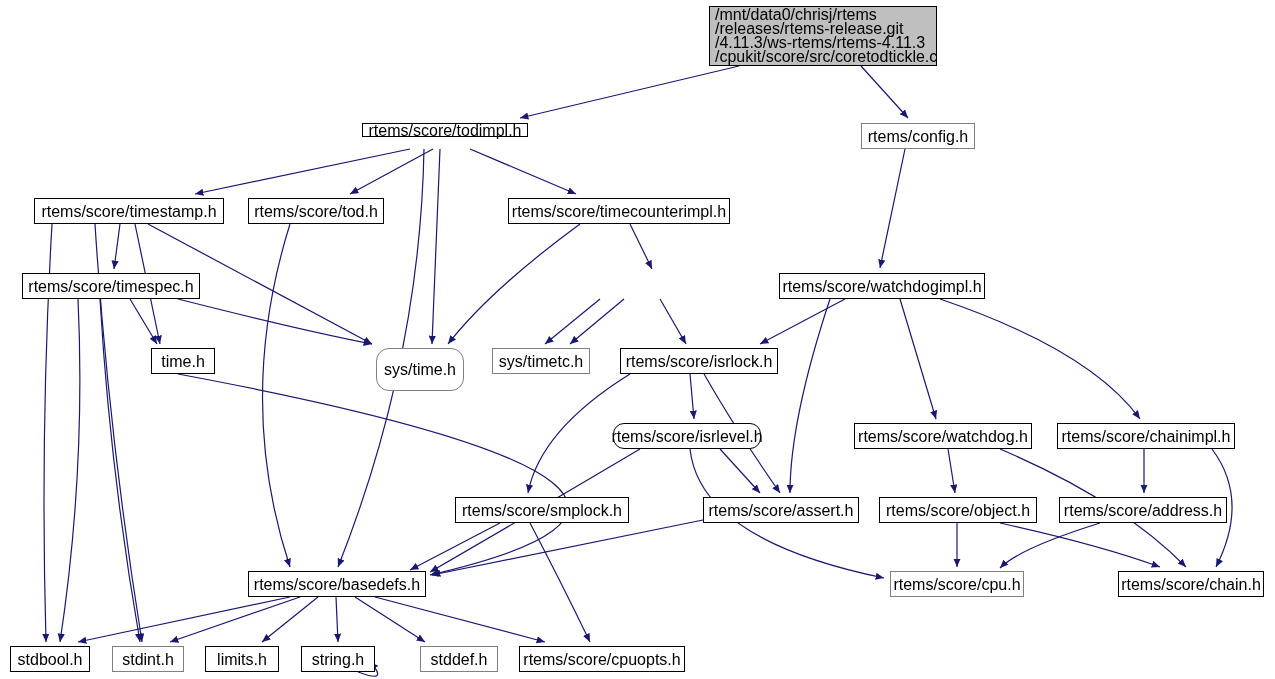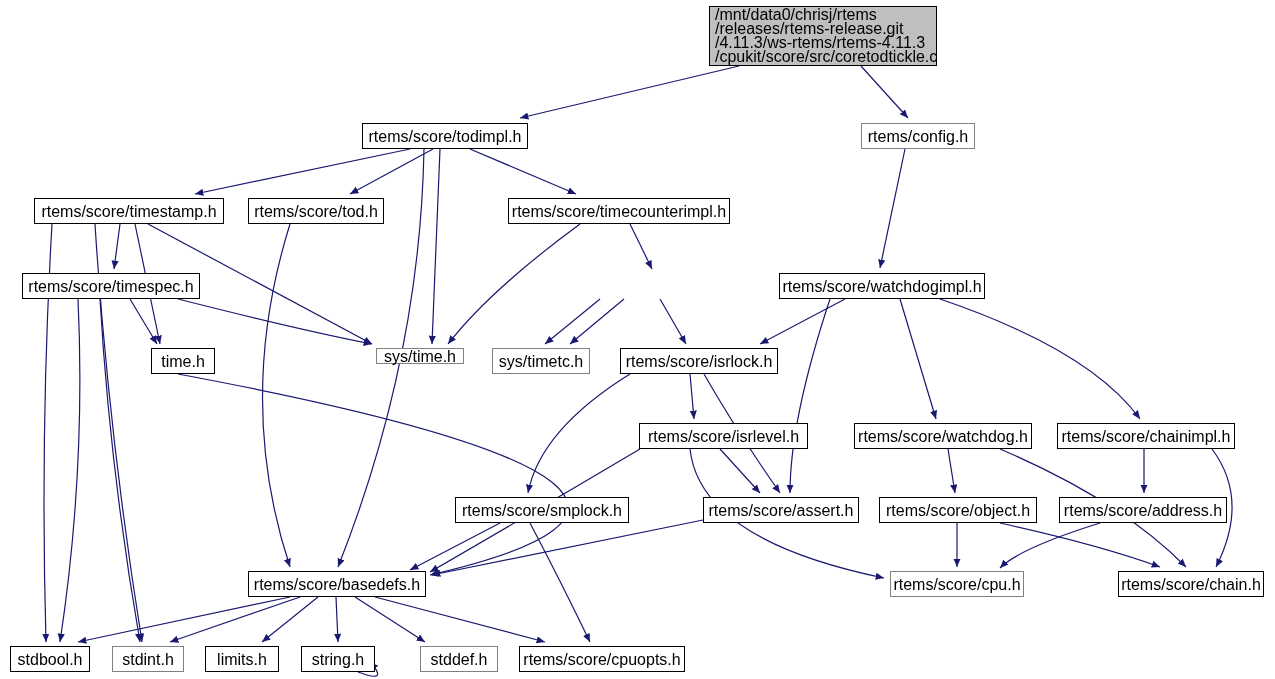--- a/index.html
+++ b/index.html
@@ -166,44 +166,44 @@
 
       <path d="M358,672 Q390,684 370,662"></path>
     </g>
   </svg>
 
   <div class="node root" style="left:709px; top:6px; width:228px; height:60px;">/mnt/data0/chrisj/rtems
 /releases/rtems-release.git
 /4.11.3/ws-rtems/rtems-4.11.3
 /cpukit/score/src/coretodtickle.c</div>
 
-  <div class="node" style="left:362px; top:123px; width:166px; height:26px;">rtems/score/todimpl.h</div>
+  <div class="node" style="left:362px; top:123px; width:166px; height:14px;">rtems/score/todimpl.h</div>
 
   <div class="node dim" style="left:861px; top:123px; width:114px; height:26px;">rtems/config.h</div>
 
   <div class="node" style="left:34px; top:198px; width:190px; height:26px;">rtems/score/timestamp.h</div>
 
   <div class="node" style="left:248px; top:198px; width:136px; height:26px;">rtems/score/tod.h</div>
 
   <div class="node" style="left:508px; top:198px; width:222px; height:26px;">rtems/score/timecounterimpl.h</div>
 
   <div class="node" style="left:22px; top:273px; width:178px; height:26px;">rtems/score/timespec.h</div>
 
 
   <div class="node" style="left:779px; top:273px; width:206px; height:26px;">rtems/score/watchdogimpl.h</div>
 
   <div class="node" style="left:151px; top:348px; width:64px; height:26px;">time.h</div>
 
-  <div class="node dim" style="left:376px; top:348px; width:88px; height:16px;">sys/time.h</div>
+  <div class="node dim" style="left:376px; top:348px; width:88px; height:43px;border-radius:13px;">sys/time.h</div>
 
   <div class="node dim" style="left:492px; top:348px; width:98px; height:26px;">sys/timetc.h</div>
 
   <div class="node" style="left:620px; top:348px; width:158px; height:26px;">rtems/score/isrlock.h</div>
 
-  <div class="node" style="left:639px; top:423px; width:169px; height:26px;">rtems/score/isrlevel.h</div>
+  <div class="node" style="left:613px; top:423px; width:148px; height:26px;border-radius:11px;">rtems/score/isrlevel.h</div>
 
   <div class="node" style="left:854px; top:423px; width:178px; height:26px;">rtems/score/watchdog.h</div>
 
   <div class="node" style="left:1057px; top:423px; width:178px; height:26px;">rtems/score/chainimpl.h</div>
 
   <div class="node" style="left:455px; top:497px; width:174px; height:26px;">rtems/score/smplock.h</div>
 
   <div class="node" style="left:703px; top:497px; width:156px; height:26px;">rtems/score/assert.h</div>
 
   <div class="node" style="left:879px; top:497px; width:158px; height:26px;">rtems/score/object.h</div>

